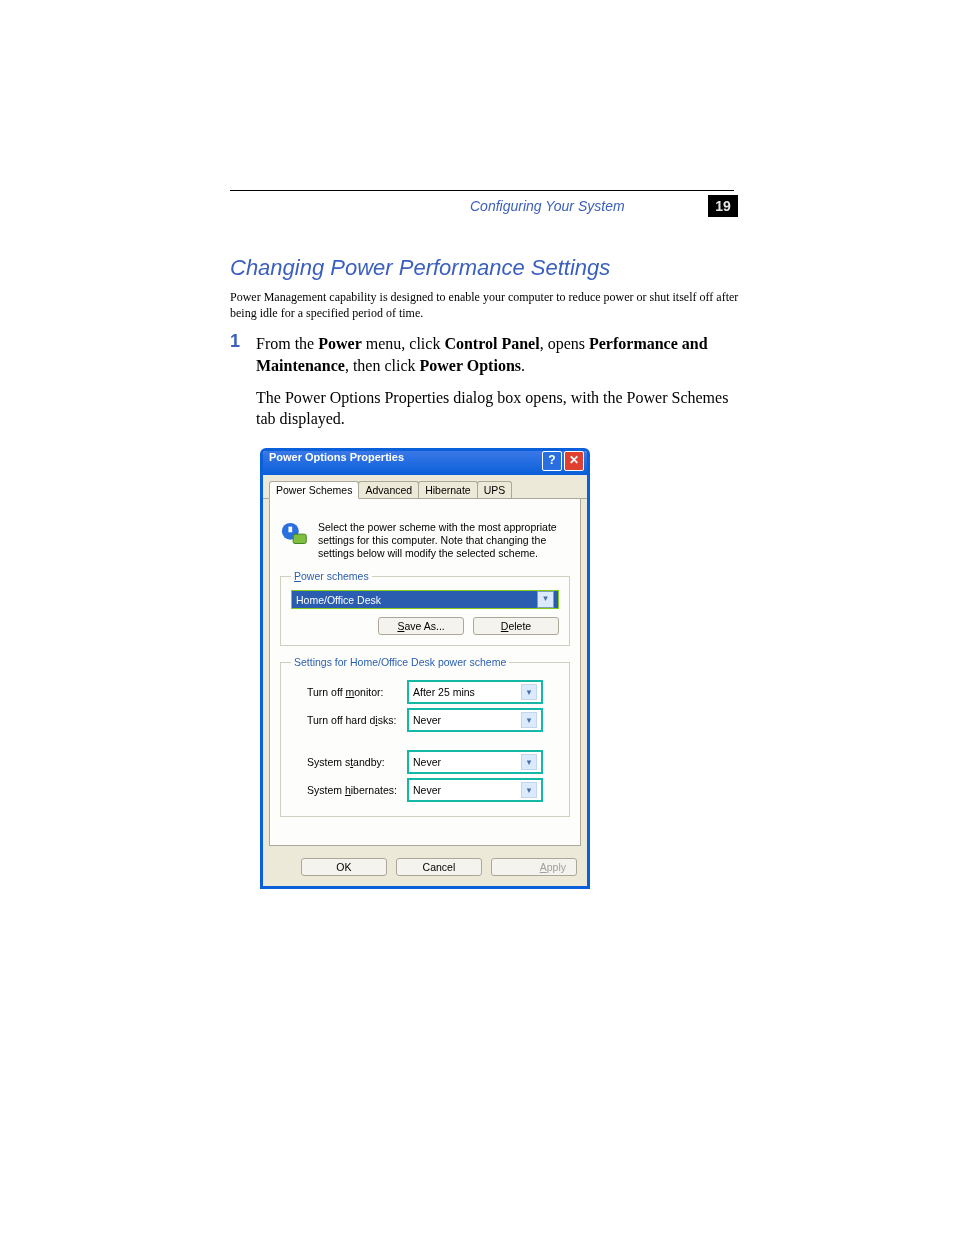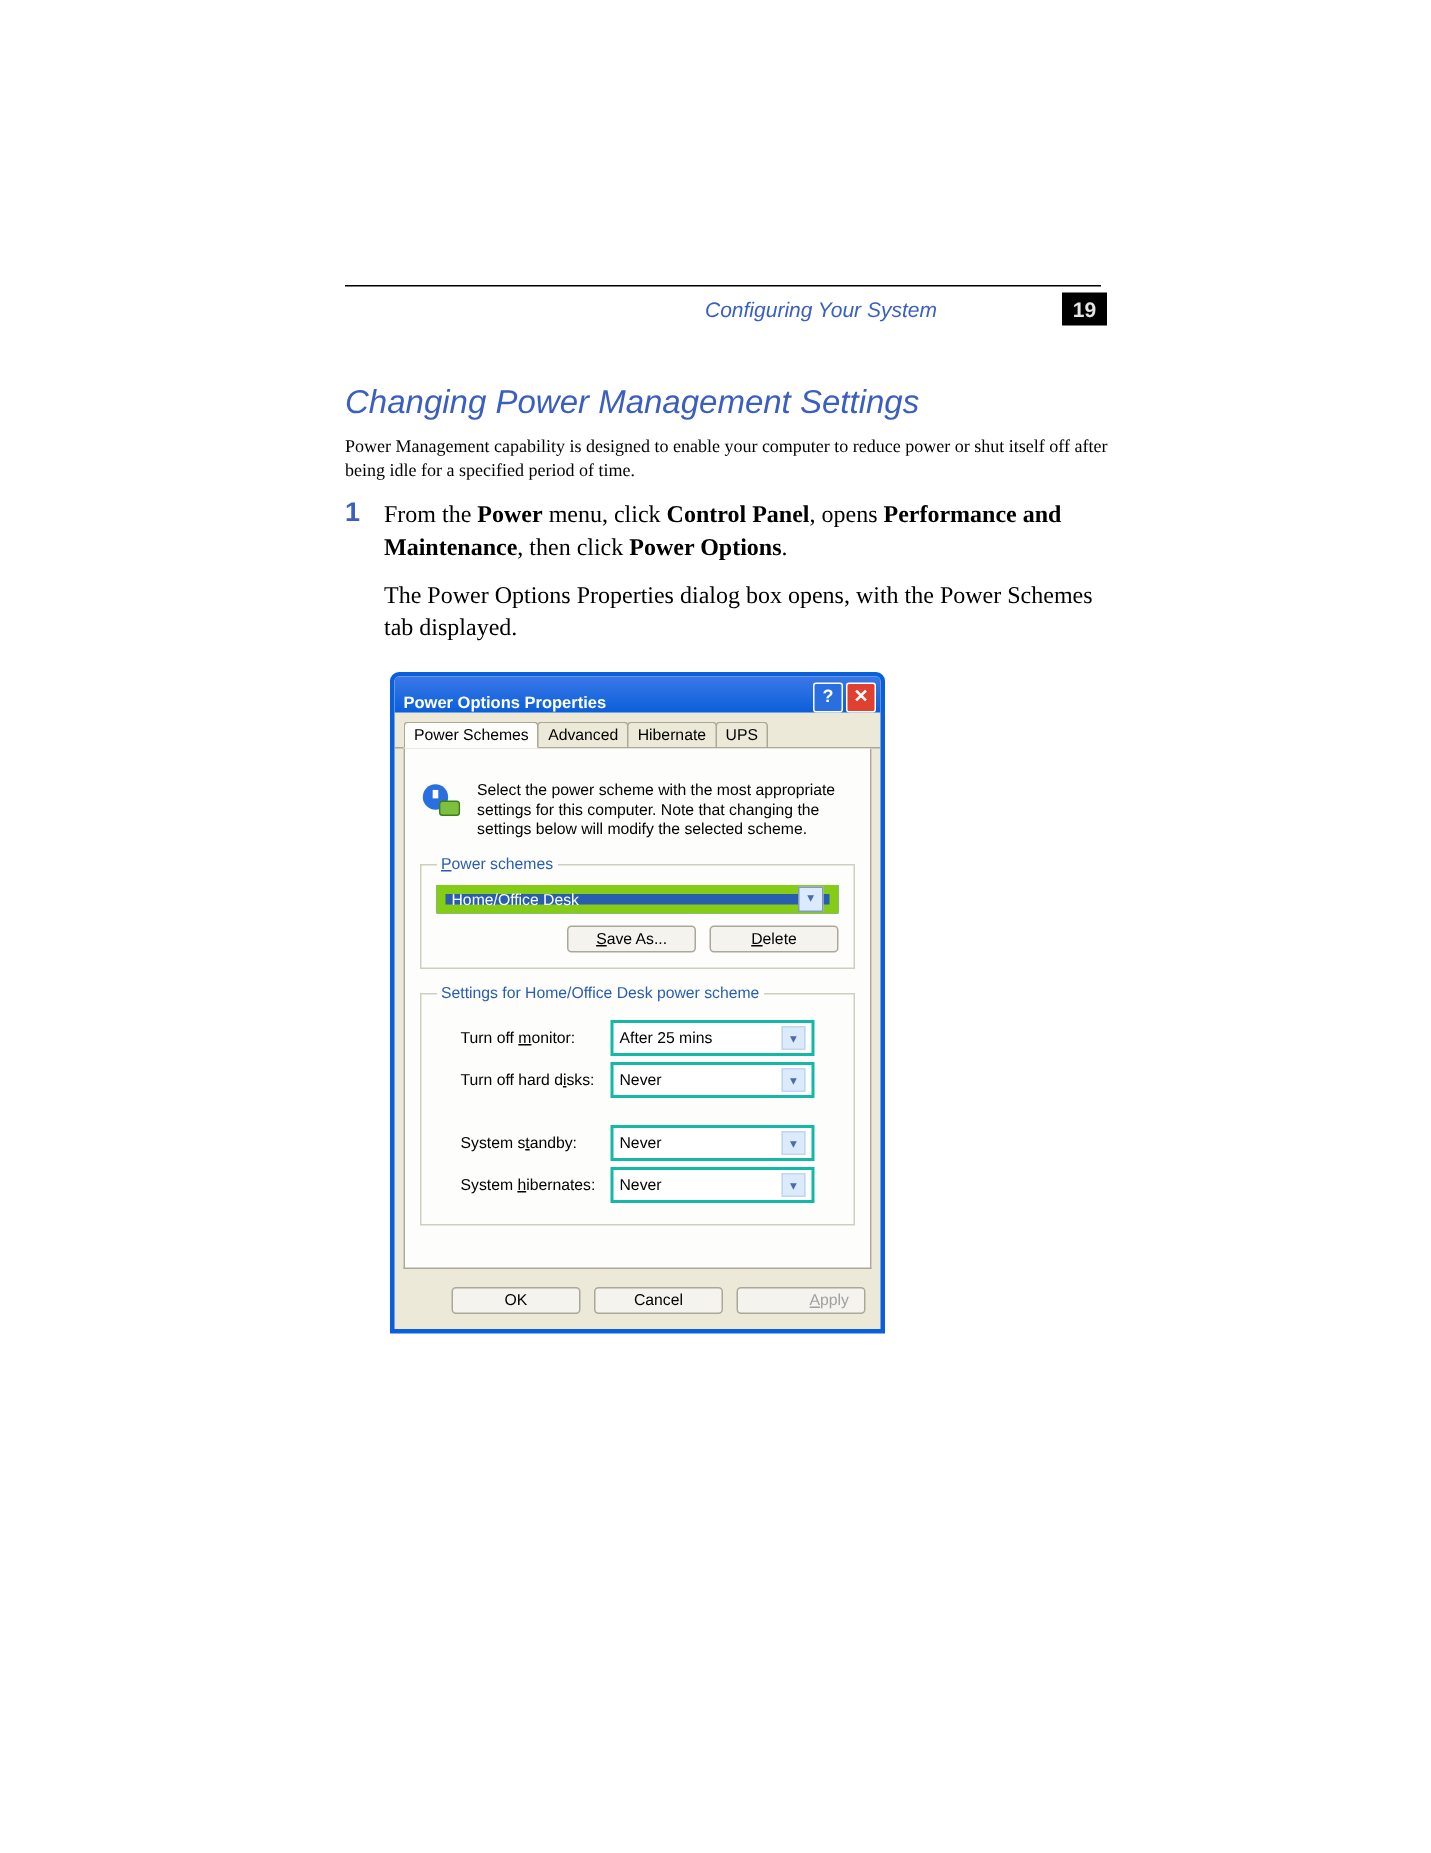--- a/index.html
+++ b/index.html
@@ -90,21 +90,21 @@
     font-size: 11px;
     margin: 18px 0 0 30px;
     background: #ece9d8;
     box-sizing: border-box;
     overflow: hidden;
   }
   .titlebar {
     background: linear-gradient(#3b78e7, #0a5fda);
     height: 24px;
     display: flex;
-    align-items: flex-end;
+    align-items: flex-start;
     padding: 0 3px 0 6px;
     color: #fff;
     font-weight: bold;
   }
   .titlebar-title { flex: 1; }
   .titlebar-btn {
     width: 18px;
     height: 18px;
     margin-left: 2px;
     border-radius: 2px;
@@ -169,21 +169,21 @@
     padding: 0 3px;
     font-size: 10.5px;
   }
   .scheme-select {
     width: 100%;
     height: 19px;
     background: #2a5db0;
     color: #fff;
     font-size: 10.5px;
     padding: 2px 4px;
-    border: 6px solid #84cc16;
+    border: 1px solid #84cc16;
     box-sizing: border-box;
     display: flex;
     align-items: center;
     justify-content: space-between;
   }
   .scheme-select .dd-arrow {
     width: 15px;
     height: 15px;
     background: #dbeafc;
     border: 1px solid #7f9db9;
@@ -240,21 +240,21 @@
 </style>
 </head>
 <body>
 
 <div class="header-line"></div>
 <div class="header-text">Configuring Your System</div>
 <div class="page-number-box">19</div>
 
 <div class="page">
   <div class="content">
-    <h2 class="section-title">Changing Power Management Settings</h2>
+    <h2 class="section-title">Changing Power Performance Settings</h2>
     <p class="body">Power Management capability is designed to enable your computer to reduce power or shut itself off after being idle for a specified period of time.</p>
 
     <div class="step">
       <span class="step-num">1</span>
       <p>
         <span>From the </span><b>Power</b><span> menu, click </span><b>Control Panel</b><span>, opens </span><b>Performance and Maintenance</b><span>, then click </span><b>Power Options</b><span>.</span>
       </p>
       <p>The Power Options Properties dialog box opens, with the Power Schemes tab displayed.</p>
     </div>
 

